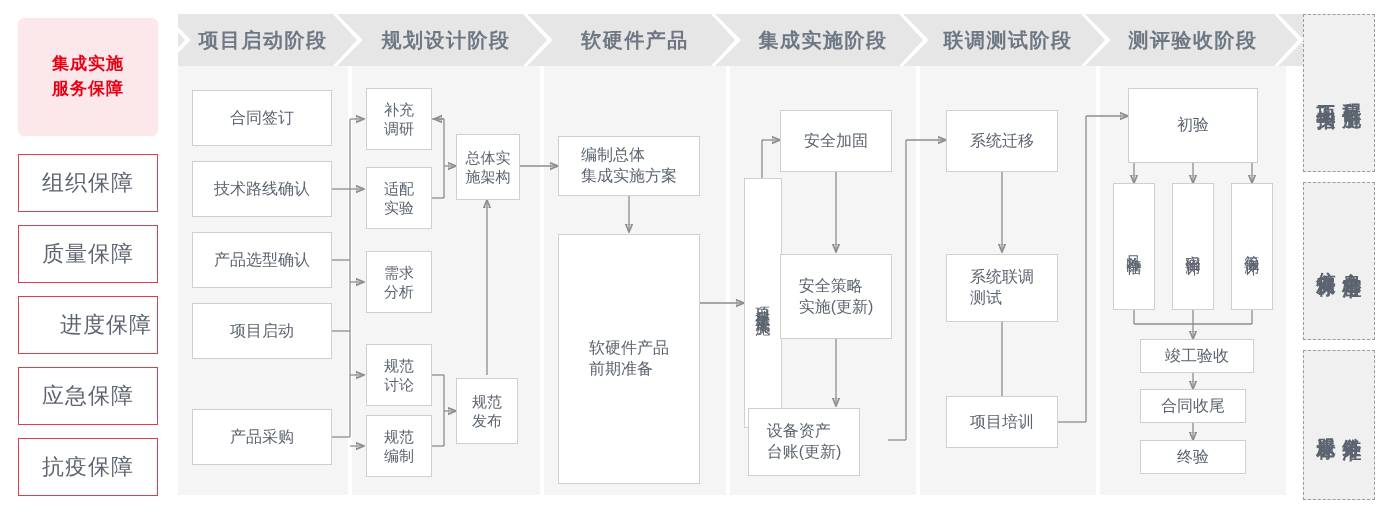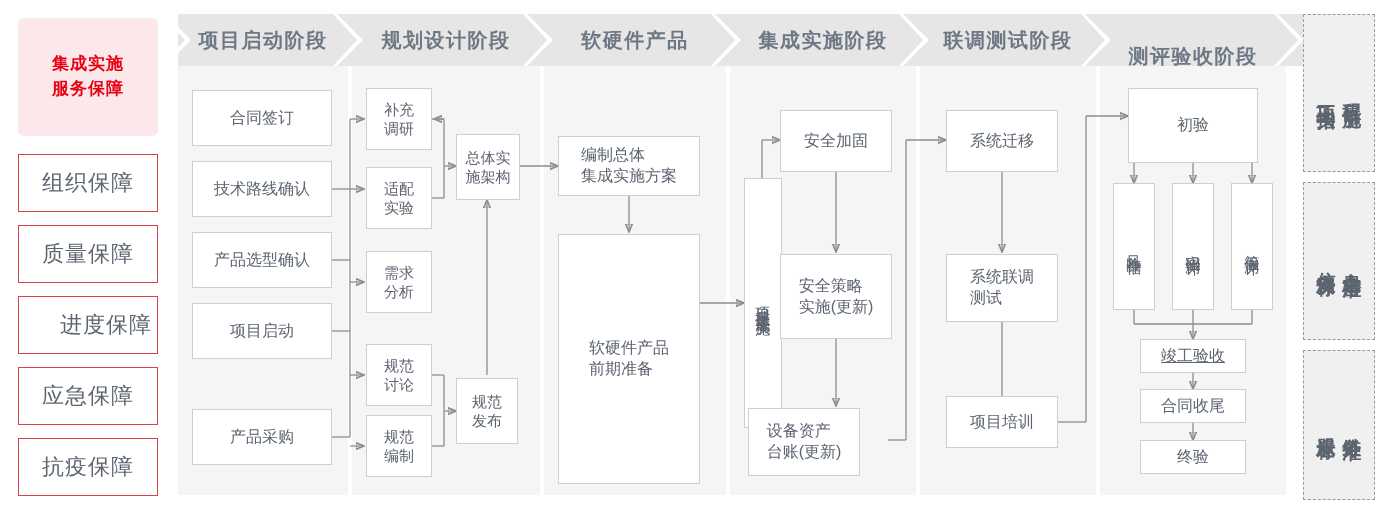--- a/index.html
+++ b/index.html
@@ -125,21 +125,21 @@
   </div>
   <div class="abs col-head" style="left:544px;width:182px;background:transparent;z-index:5;">
     <span class="label">软硬件产品</span>
   </div>
   <div class="abs col-head" style="left:730px;width:186px;background:transparent;z-index:5;">
     <span class="label">集成实施阶段</span>
   </div>
   <div class="abs col-head" style="left:920px;width:176px;background:transparent;z-index:5;">
     <span class="label">联调测试阶段</span>
   </div>
-  <div class="abs col-head" style="left:1100px;width:186px;background:transparent;z-index:5;margin-top:16px;">
+  <div class="abs col-head" style="left:1100px;width:186px;background:transparent;z-index:5;">
     <span class="label">测评验收阶段</span>
   </div>
 
   <div class="abs chev" style="left:161px;"></div>
   <div class="abs chev" style="left:333px;"></div>
   <div class="abs chev" style="left:523px;"></div>
   <div class="abs chev" style="left:711px;"></div>
   <div class="abs chev" style="left:899px;"></div>
   <div class="abs chev" style="left:1081px;"></div>
   <div class="abs chev" style="left:1274px;"></div>
@@ -303,21 +303,21 @@
   </div>
   <div class="abs box vert sm" style="left:1113px;top:183px;width:42px;height:127px;">
     <span>风险评估</span>
   </div>
   <div class="abs box vert sm" style="left:1172px;top:183px;width:42px;height:127px;">
     <span>密码测评</span>
   </div>
   <div class="abs box vert sm" style="left:1231px;top:183px;width:42px;height:127px;">
     <span>等保测评</span>
   </div>
-  <div class="abs box" style="left:1140px;top:339px;width:106px;height:34px;text-decoration:underline;">
+  <div class="abs box" style="left:1140px;top:339px;width:114px;height:34px;">
     <span>竣工验收</span>
   </div>
   <div class="abs box" style="left:1140px;top:389px;width:106px;height:34px;">
     <span>合同收尾</span>
   </div>
   <div class="abs box" style="left:1140px;top:440px;width:106px;height:34px;">
     <span>终验</span>
   </div>
 
   <div class="abs std" style="left:1303px;top:14px;width:72px;height:158px;">

